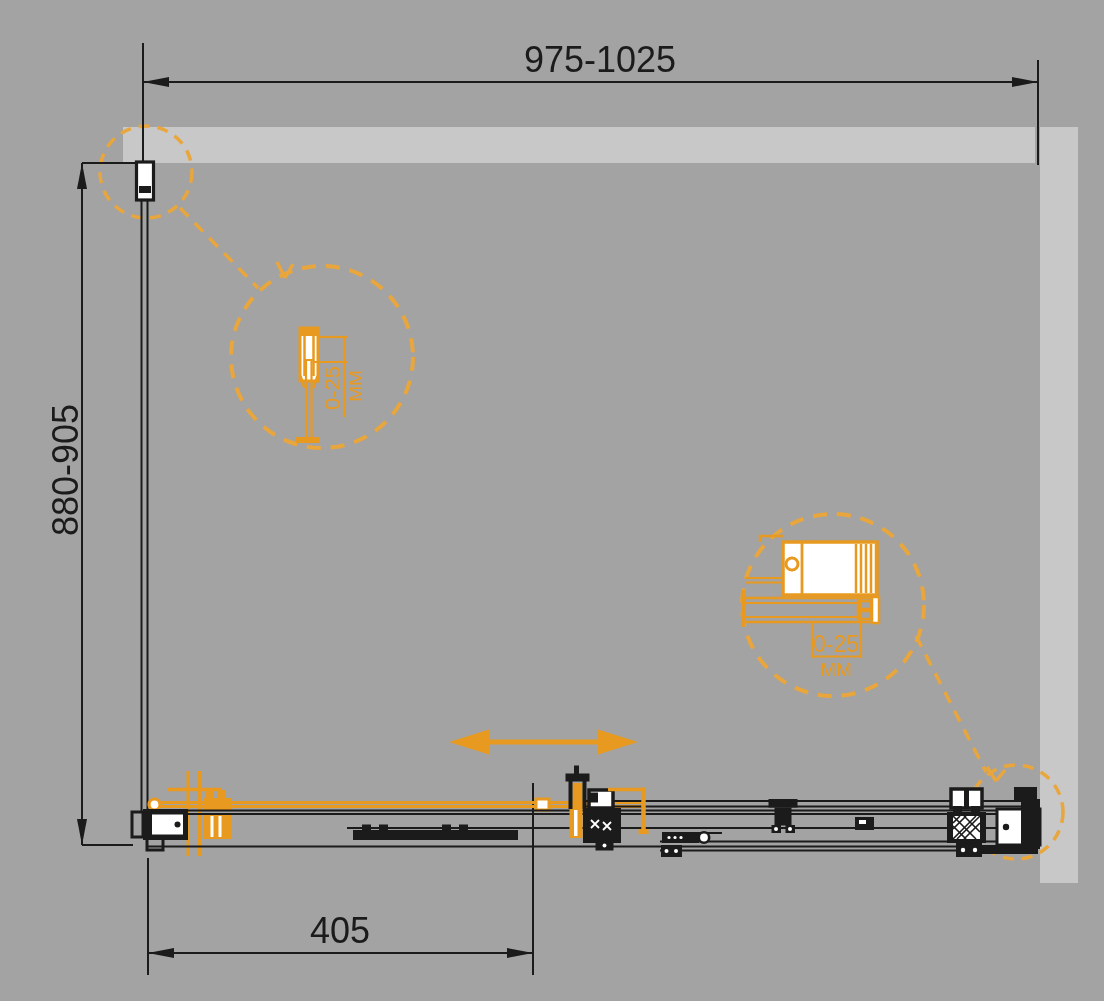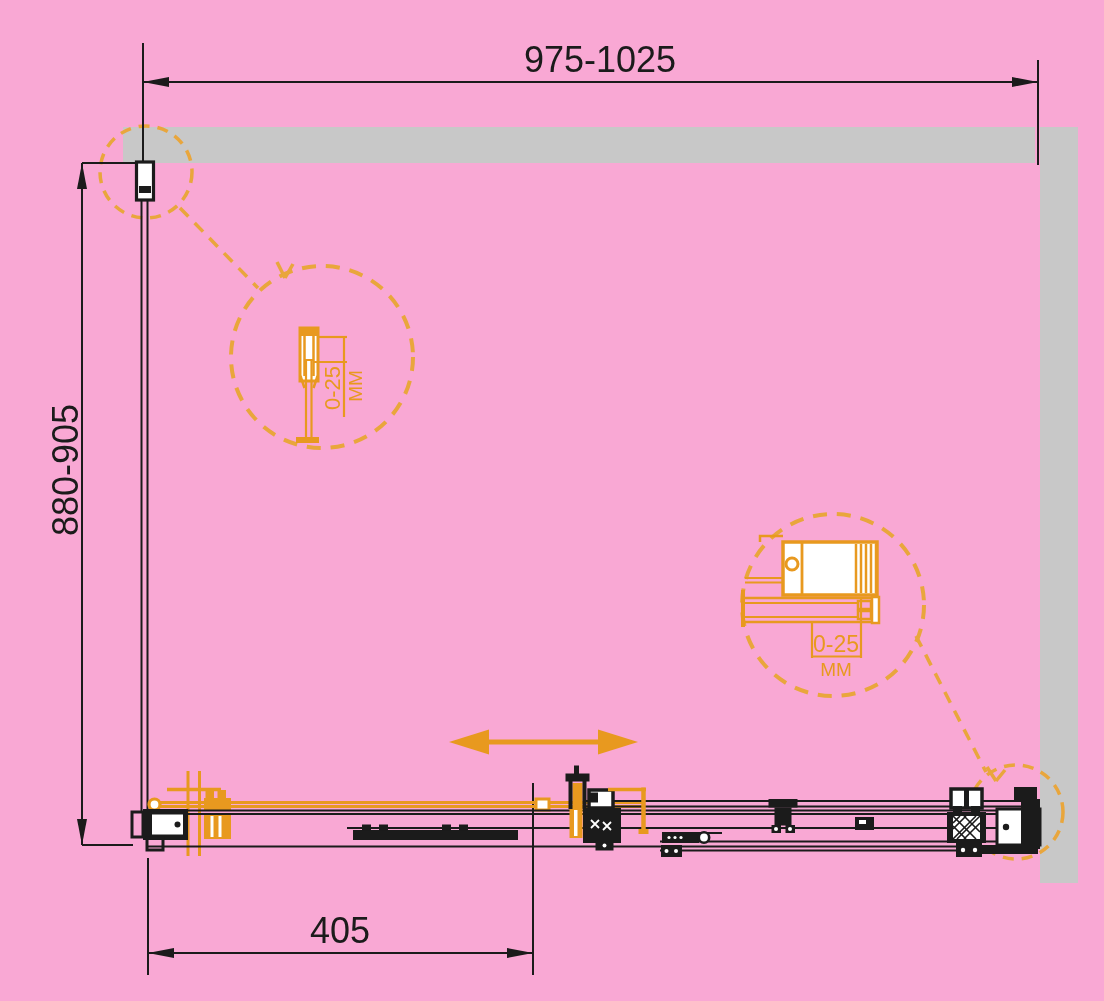--- a/index.html
+++ b/index.html
@@ -1,16 +1,16 @@
 <!DOCTYPE html>
 <html><head>
 <meta charset="utf-8">
 <style>
   html,body{margin:0;padding:0;background:#fff;}
-  .stage{position:relative;width:1104px;height:1001px;background:#f9a8d4;overflow:hidden;
+  .stage{position:relative;width:1104px;height:1001px;background:#a3a3a3;overflow:hidden;
          font-family:"Liberation Sans", sans-serif;}
   svg{display:block}
   text{font-family:"Liberation Sans", sans-serif;}
 </style>
 </head>
 <body>
 
 <div class="stage">
 <svg viewBox="0 0 1104 1001" width="1104" height="1001">
 

